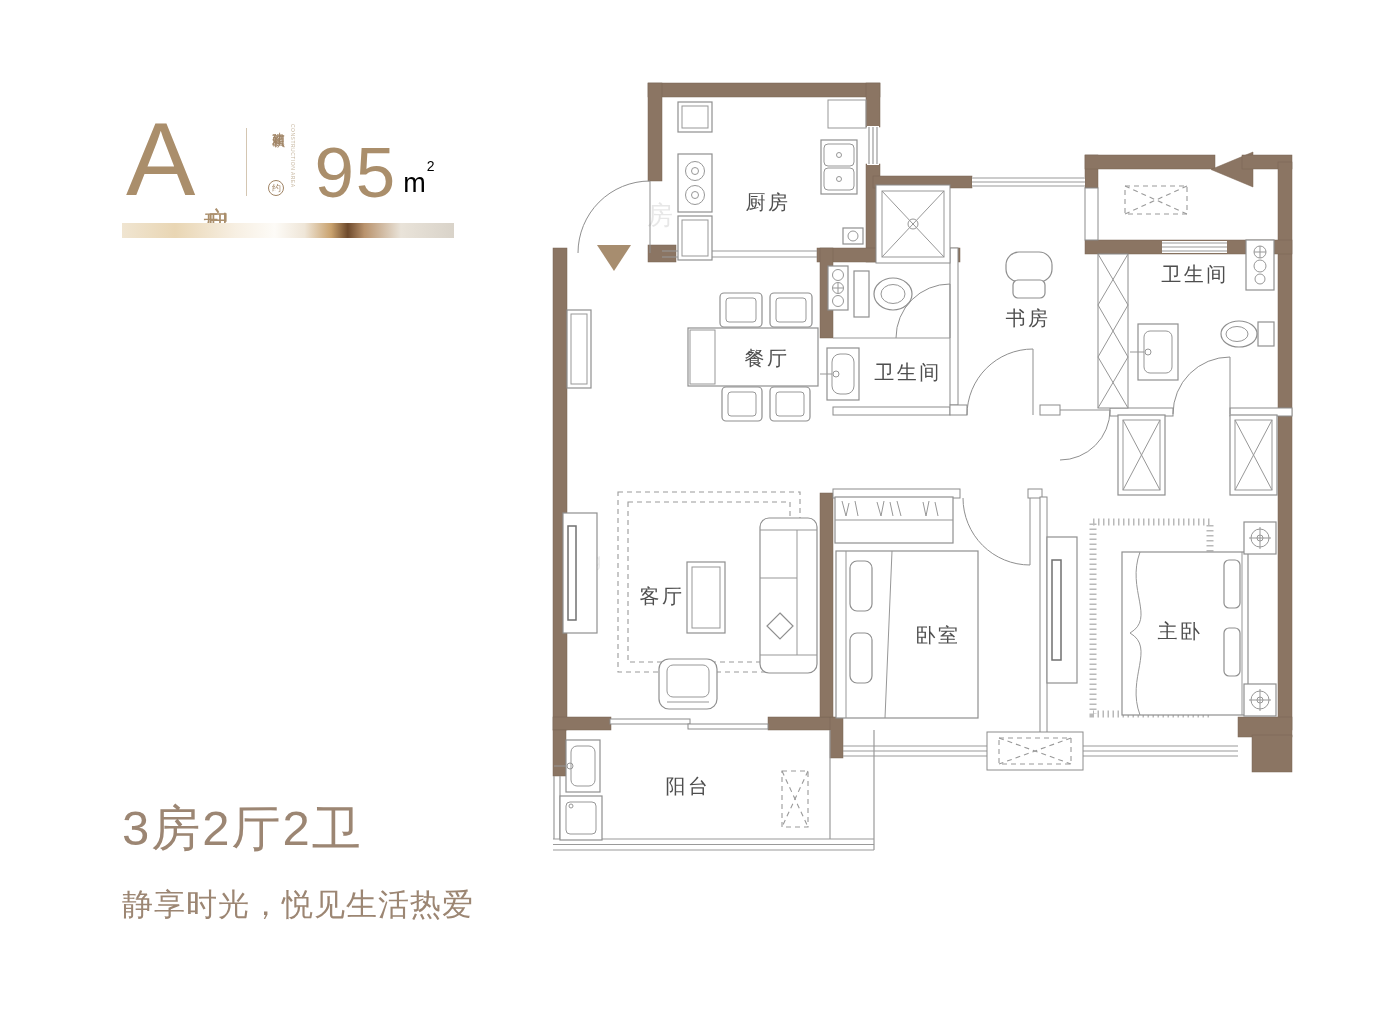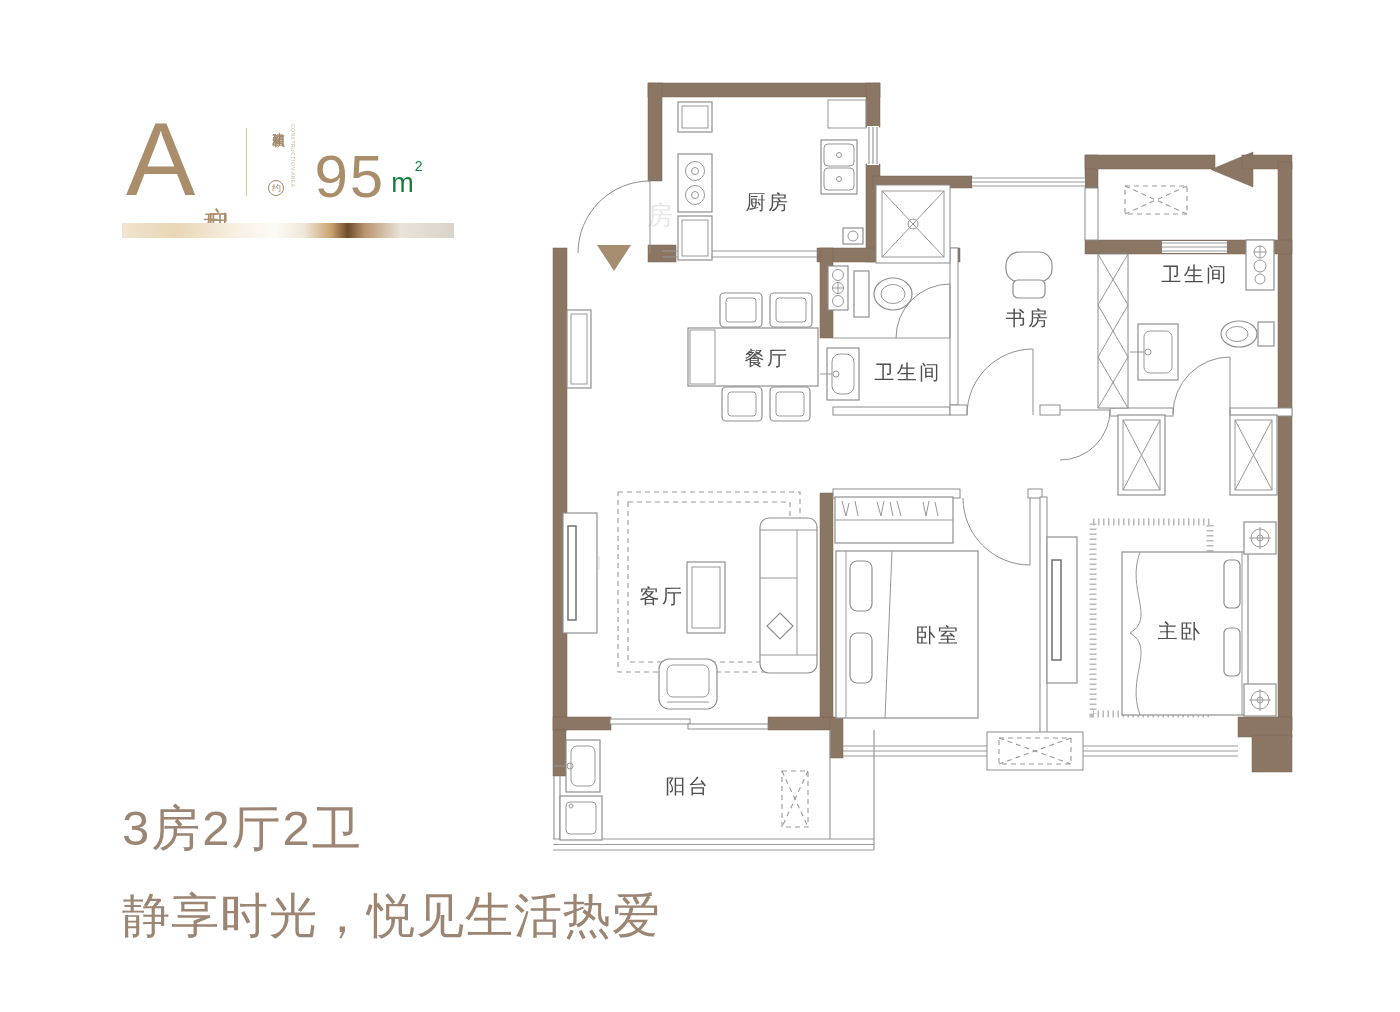--- a/index.html
+++ b/index.html
@@ -12,32 +12,32 @@
   .letterA { font-size:104px; line-height:.73; color:#aa8e6b; letter-spacing:0; }
   .typeLabel { writing-mode:vertical-rl; text-orientation:upright; font-size:25px; letter-spacing:6px;
     color:#aa8e6b; margin-left:8px; line-height:1; }
   .vdiv { width:1px; height:68px; background:#d4c6b2; margin:0 19px 2px 18px; }
   .areaLabelWrap { position:relative; width:36px; height:76px; }
   .areaLabel { writing-mode:vertical-rl; text-orientation:upright; font-size:12.5px; letter-spacing:1.5px;
     color:#a08465; position:absolute; left:3px; top:0; }
   .areaLabelEn { writing-mode:vertical-rl; font-size:5px; color:#c6b69f; position:absolute; left:24px; top:2px; letter-spacing:.5px; }
   .areaApprox { position:absolute; left:2px; top:58px; width:14px; height:14px; border:1px solid #a08465;
     border-radius:50%; font-size:9px; line-height:14px; text-align:center; color:#a08465; }
-  .areaValue { font-size:60px; line-height:.72; color:#aa8e6b; margin-left:12px; letter-spacing:2px; }
-  .areaUnit { font-size:27px; color:#15803d; margin-left:6px; line-height:1; padding-bottom:1px; }
+  .areaValue { font-size:71px; line-height:.72; color:#aa8e6b; margin-left:12px; letter-spacing:2px; }
+  .areaUnit { font-size:27px; color:#000000; margin-left:6px; line-height:1; padding-bottom:1px; }
   .areaUnit sup { font-size:14px; position:relative; top:-11px; left:1px; }
   .gradbar { position:absolute; left:122px; top:223px; width:332px; height:15px;
     background:linear-gradient(90deg,#f0e5d1 0%,#e9d6b4 16%,#f7efe2 34%,#fdfbf7 46%,#efe6d8 55%,
       #c9a26e 63%,#6e4a2c 68%,#b9936d 73%,#e9e3d9 84%,#d9d3c9 100%); }
   .title { position:absolute; left:114px; top:282px; margin:0; font-size:58px; font-weight:700;
     color:#8a7160; letter-spacing:1px; }
   .bracket { color:#ffffff; -webkit-text-stroke:1.6px #8a7160; text-shadow:0 0 1px #8a7160; font-weight:400; }
   
   .layoutText { position:absolute; left:122px; top:796px; font-size:49px; color:#9c8673; letter-spacing:2px; }
-  .slogan { position:absolute; left:122px; top:884px; font-size:48px; color:#9c8673; letter-spacing:1px; }
+  .slogan { position:absolute; left:122px; top:884px; font-size:31px; color:#9c8673; letter-spacing:1px; }
   
   .plan { position:absolute; left:540px; top:82px; width:760px; height:775px; }
   .wall { fill:#8b7563; stroke:#7a6553; stroke-width:.5; }
   .thin { fill:#ffffff; stroke:#8c8c8c; stroke-width:1; }
   .furn { fill:#ffffff; stroke:#8f8f8f; stroke-width:1.2; }
   .furn2 { fill:none; stroke:#979797; stroke-width:1; }
   .winline { stroke:#9a9a9a; stroke-width:1.2; fill:none; }
   .door { fill:none; stroke:#8f8f8f; stroke-width:1; }
   .dash { fill:none; stroke:#9a9a9a; stroke-width:1.1; stroke-dasharray:5 4; }
   .rug { fill:none; stroke:#b9b9b9; stroke-width:7; stroke-dasharray:1.5 3.5; }

